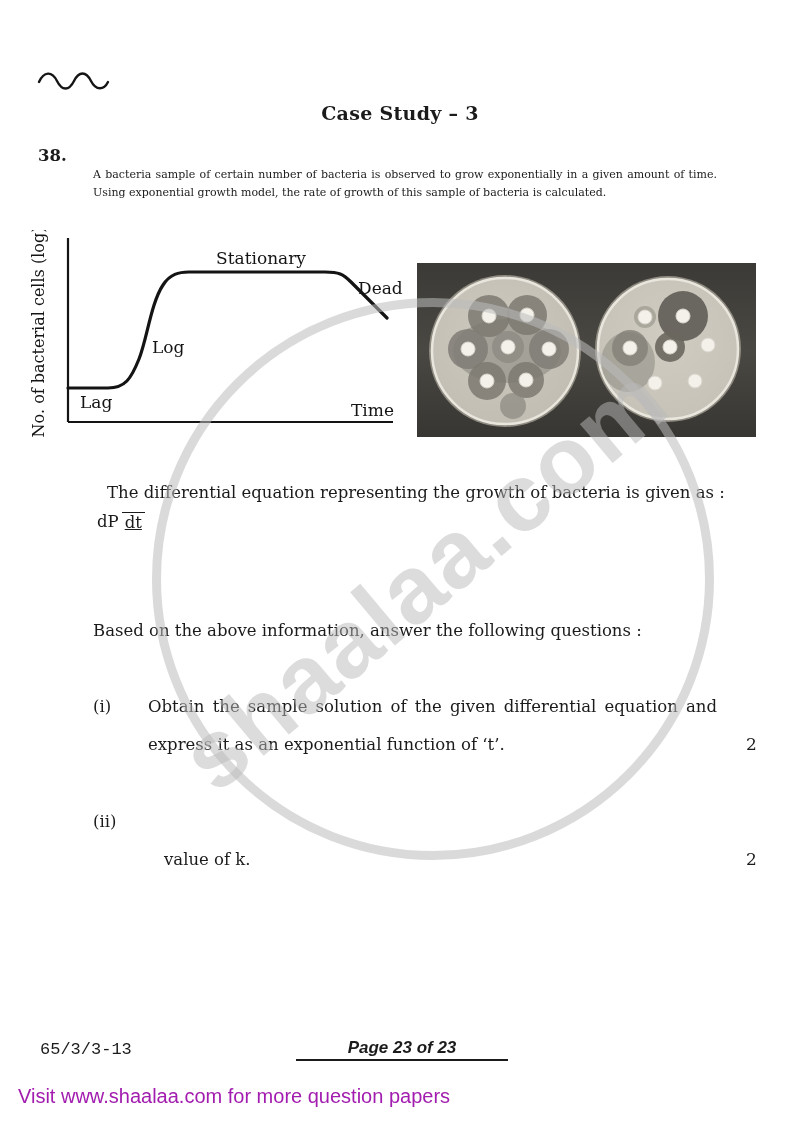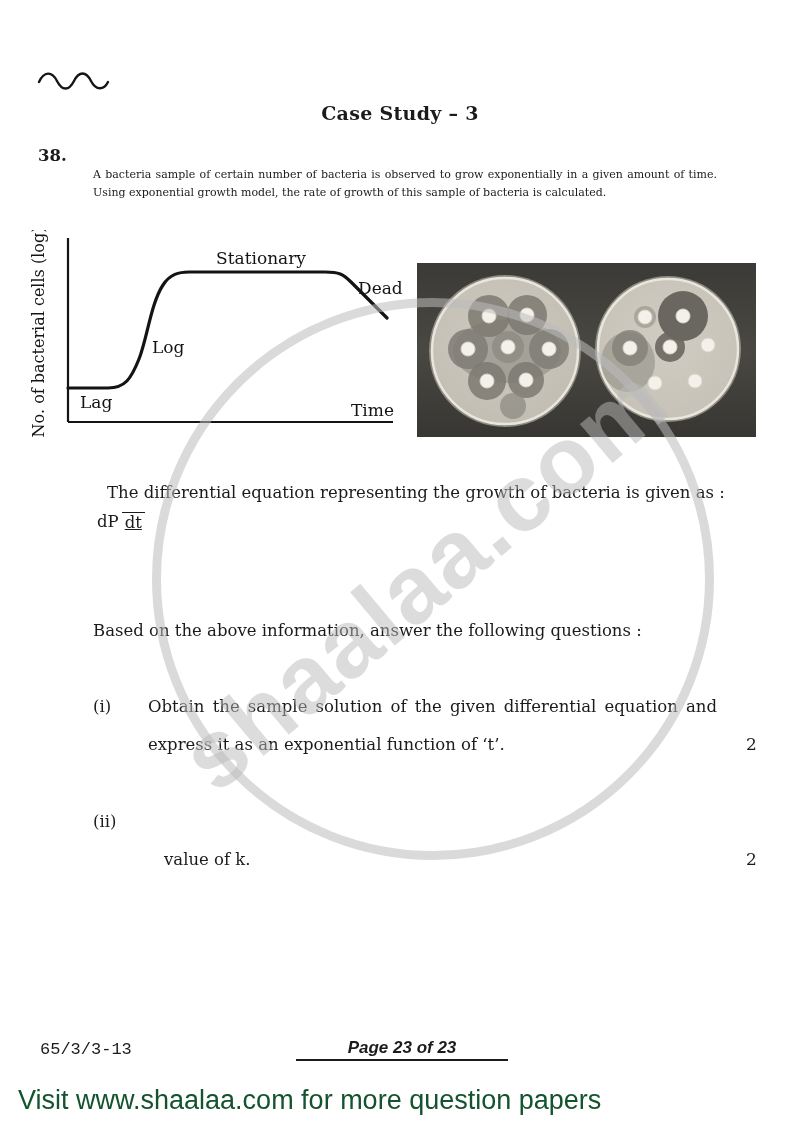--- a/index.html
+++ b/index.html
@@ -87,22 +87,22 @@
     text-align: center;
     font-family: "Liberation Sans", sans-serif;
     font-style: italic; font-weight: bold;
     font-size: 17px;
     border-bottom: 2.5px solid #1b1b1b;
     padding-bottom: 1px;
   }
   .promo {
     left: 18px; top: 1085px;
     font-family: "Liberation Sans", sans-serif;
-    font-size: 27px;
-    color: #14532d;
+    font-size: 20px;
+    color: #a21caf;
   }
 
   svg text { font-family: "DejaVu Serif", "Liberation Serif", serif; fill: #141414; }
 </style>
 </head>
 <body>
 
 <div class="page">
 
   <div class="wm-layer">

